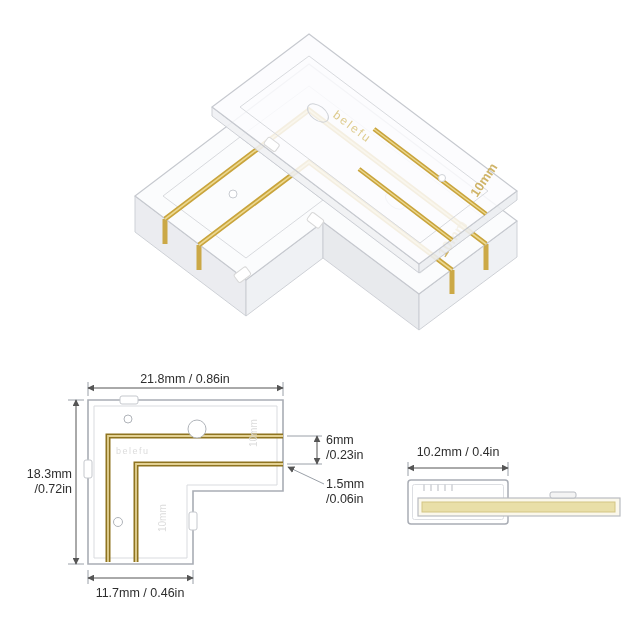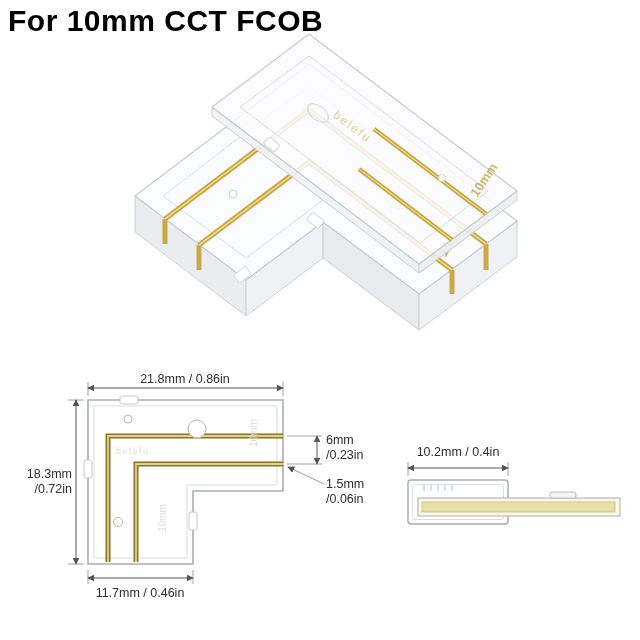--- a/index.html
+++ b/index.html
@@ -14,21 +14,20 @@
   .dimline { stroke:#555; stroke-width:1; }
   .extline { stroke:#9aa0a8; stroke-width:1; }
   .outline { stroke:#a9adb5; stroke-width:1.6; fill:#ffffff; }
   .inline  { stroke:#d9dbdf; stroke-width:1; fill:none; }
 </style>
 </head>
 <body>
 
 <div id="stage">
 
-  <div class="title">For 10mm CCT FCOB</div>
 
   <svg class="abs" style="left:105px; top:30px;" width="440" height="320" viewBox="0 0 440 320">
 
     <g>
       <polygon points="141,250 30,166 30,202 141,286" fill="#e9ebef" stroke="#c9ccd2" stroke-width="1" opacity="0.9"></polygon>
       <polygon points="218,192 141,250 141,286 218,228" fill="#eef0f3" stroke="#c9ccd2" stroke-width="1" opacity="0.9"></polygon>
       <polygon points="314,264 218,192 218,228 314,300" fill="#e6e8ec" stroke="#c9ccd2" stroke-width="1" opacity="0.9"></polygon>
       <polygon points="412,191 314,264 314,300 412,227" fill="#eef0f3" stroke="#c9ccd2" stroke-width="1" opacity="0.9"></polygon>
 
       <path d="M381,214 V240 M347,240 V264 M60,189 V214 M94,215 V240" stroke="#c9a43c" stroke-width="5" opacity="0.95" fill="none"></path>

